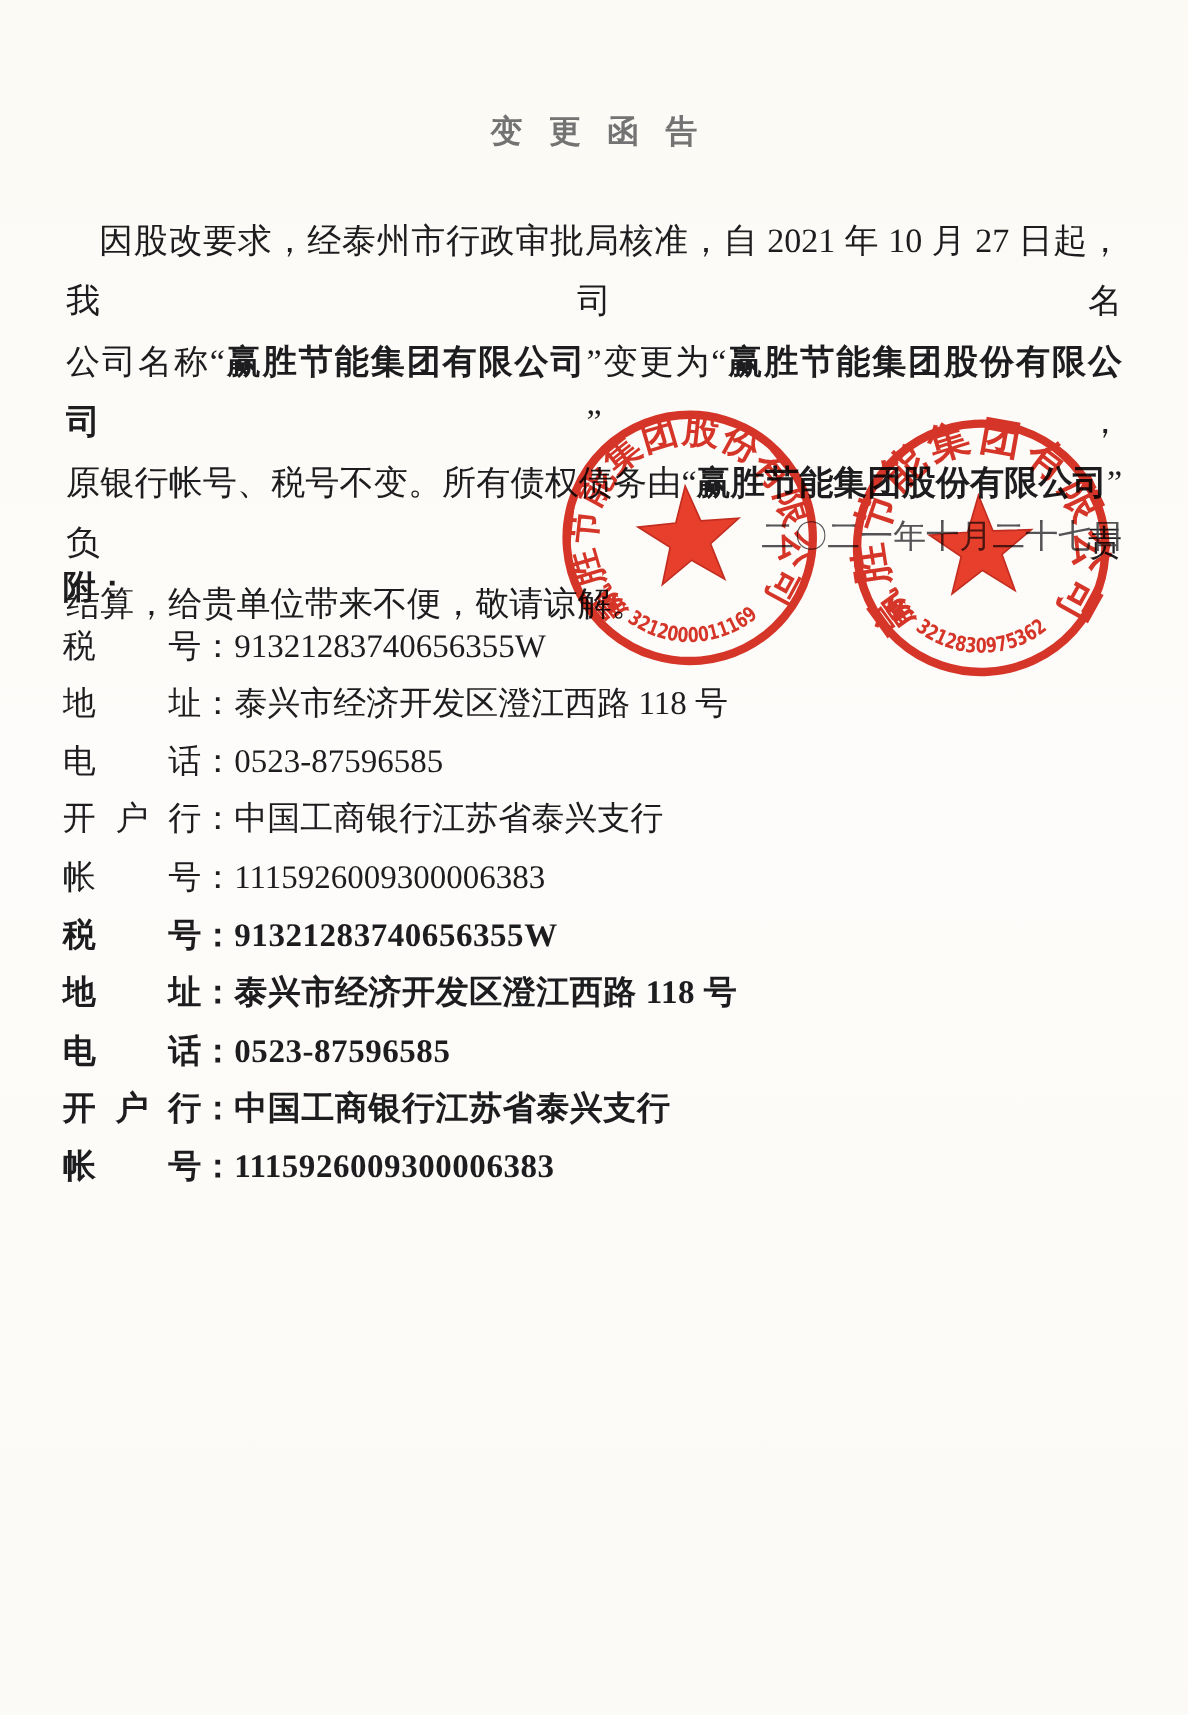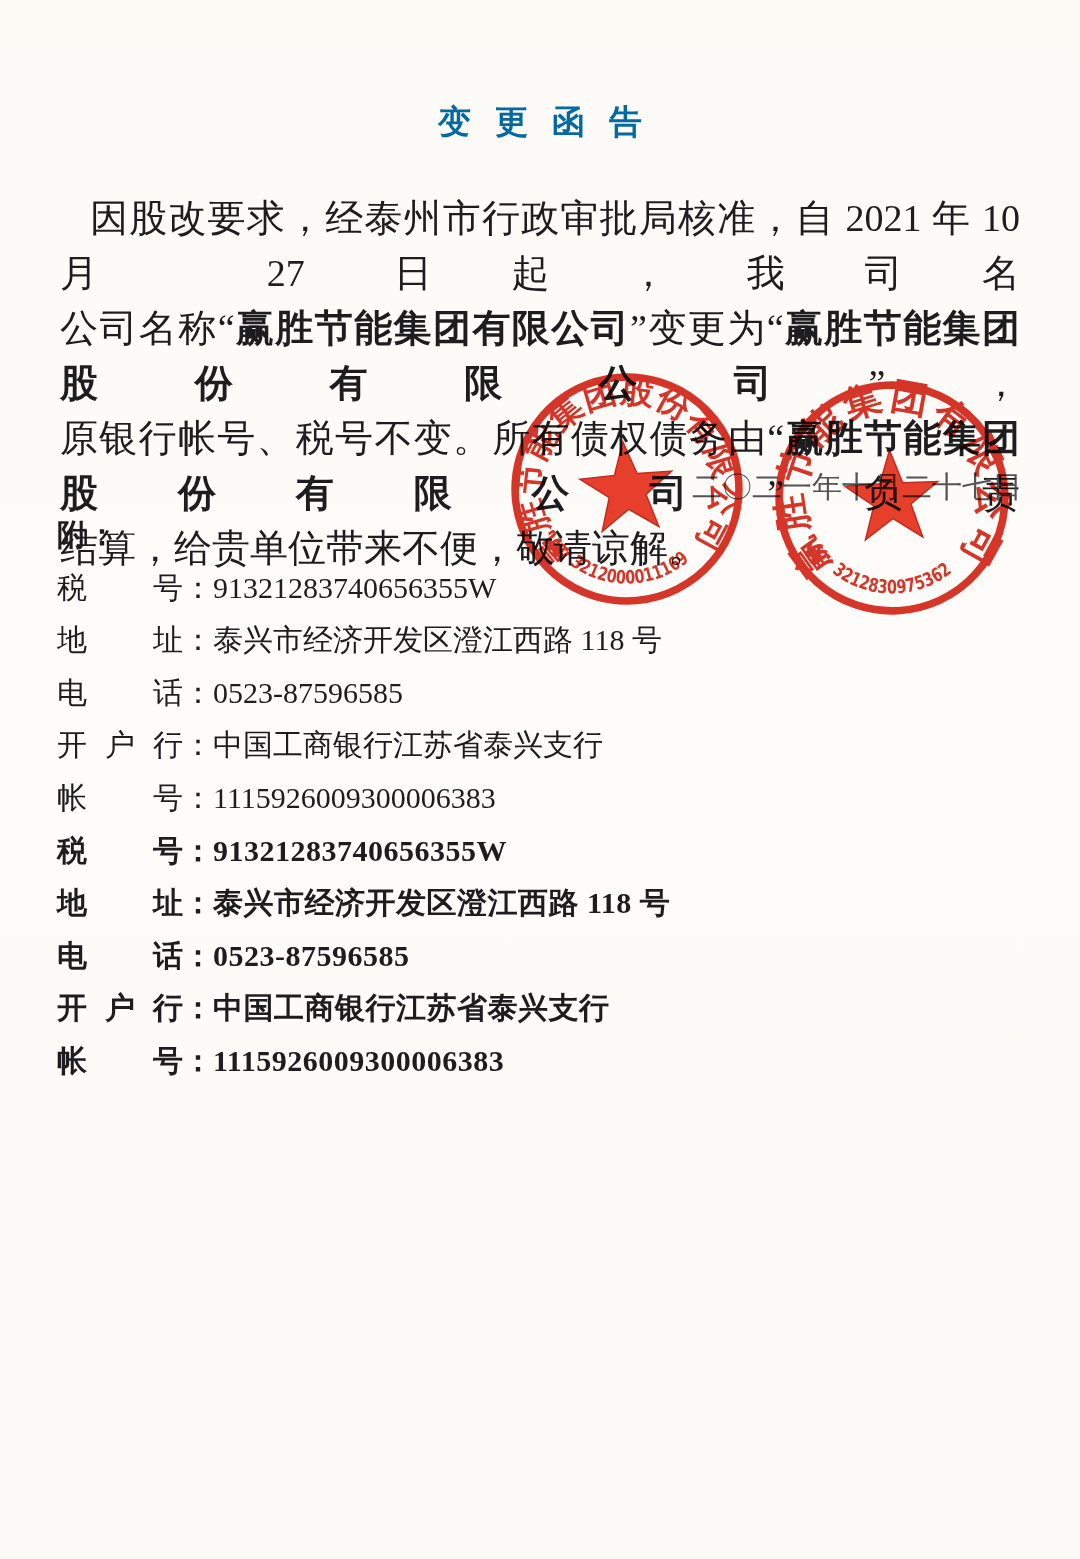--- a/index.html
+++ b/index.html
@@ -12,27 +12,27 @@
   body{
     width:1080px;height:1559px;
     background:linear-gradient(180deg,#fbfaf5 0%,#fdfcfa 45%,#fbfaf6 100%);
     font-family:"Liberation Serif","DejaVu Serif",serif;
     color:var(--ink);
     position:relative;overflow:hidden;
   }
   .page{position:absolute;inset:0;}
   .title{
     position:absolute;top:100px;left:0;width:100%;
-    text-align:center;font-size:33px;font-weight:700;
+    text-align:center;font-size:29px;font-weight:700;
     letter-spacing:24px;text-indent:24px;margin:0;
-    color:#0369a1;
+    color:#737373;
   }
   .para{
     position:absolute;left:60px;top:191px;width:960px;
-    font-size:38px;line-height:55px;
+    font-size:31px;line-height:55px;
   }
   .para .line{text-align:justify;}
   .para .line.j{text-align-last:justify;}
   .para .line.ind{text-indent:30px;}
   .para .b{font-weight:700;}
   .date-line{
     position:absolute;left:692px;top:467px;
     font-size:30px;letter-spacing:0px;color:#46464a;
     z-index:1;white-space:nowrap;opacity:.92;
   }

